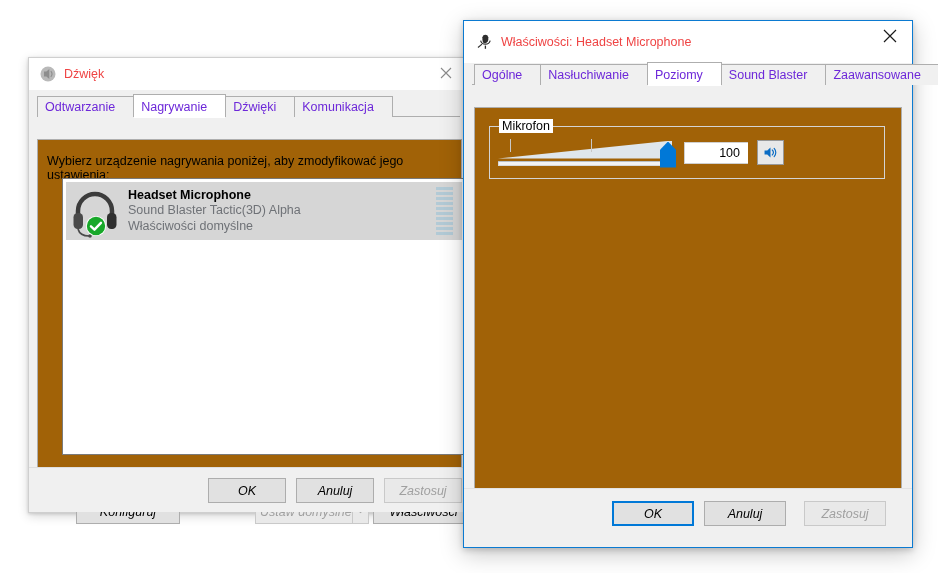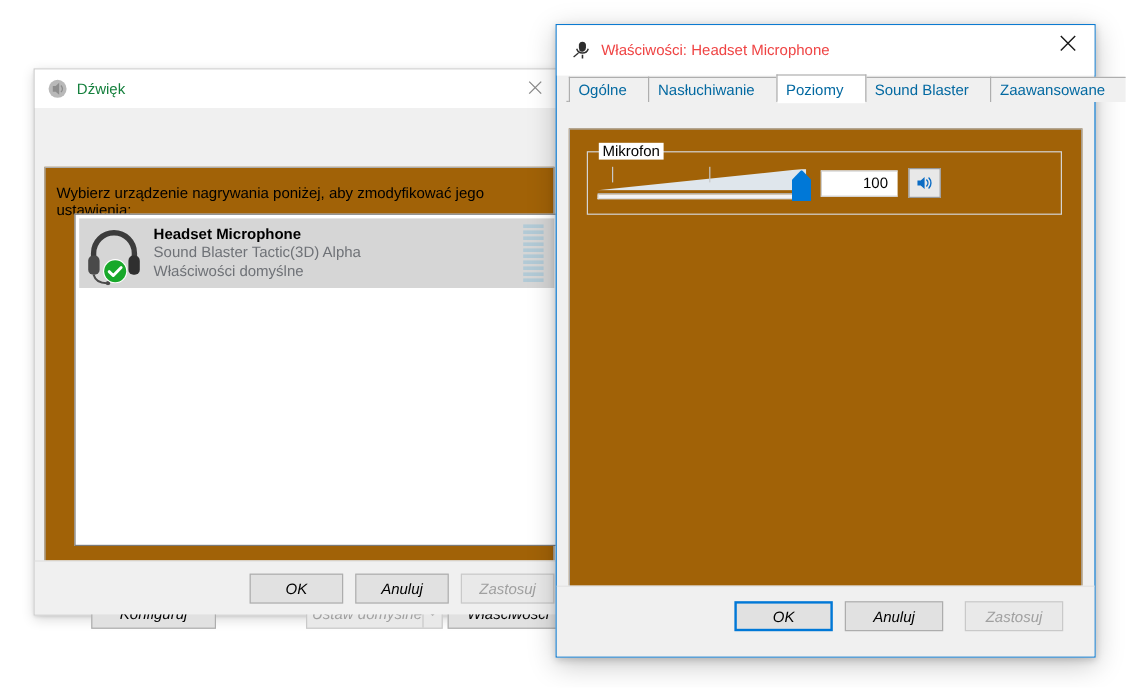--- a/index.html
+++ b/index.html
@@ -44,21 +44,21 @@
   }
   .titlebar .tb-icon {
     width: 18px;
     height: 18px;
     margin-right: 7px;
     flex: 0 0 auto;
     display: block;
   }
   .titlebar .tb-text {
     font-size: 12.5px;
-    color: #15803d;
+    color: #ef4444;
     white-space: nowrap;
   }
   .window.active .titlebar .tb-text { color: #ef4444; }
   .closebtn {
     position: absolute;
     top: 0;
     right: 0;
     width: 45px;
     height: 30px;
     display: flex;
@@ -81,21 +81,21 @@
     position: absolute;
     left: 8px;
     right: 8px;
     bottom: 0;
     height: 1px;
     background: #aeaeae;
   }
   .tab {
     position: relative;
     font-size: 12.5px;
-    color: #0369a1;
+    color: #6d28d9;
     line-height: 1;
     padding: 4px 18px 4px 7px;
     border: 1px solid #aeaeae;
     border-bottom: none;
     background: #f0f0f0;
     margin-right: -1px;
     box-sizing: border-box;
     white-space: nowrap;
     z-index: 1;
   }
@@ -334,20 +334,26 @@
         </svg>
       </span>
       <span class="tb-text">Dźwięk</span>
       <span class="closebtn">
         <svg viewBox="0 0 12 12" width="12" height="12">
           <path d="M1 1 L11 11 M11 1 L1 11" stroke="#8b8b8b" stroke-width="1.1"></path>
         </svg>
       </span>
     </div>
 
+    <div class="tabstrip">
+      <div class="tab">Odtwarzanie</div>
+      <div class="tab active">Nagrywanie</div>
+      <div class="tab">Dźwięki</div>
+      <div class="tab">Komunikacja</div>
+    </div>
 
     <div class="tabpage" id="sound-tabpage">
       <div class="hint">Wybierz urządzenie nagrywania poniżej, aby zmodyfikować jego ustawienia:</div>
 
       <div class="devlist">
         <div class="devrow">
           <span class="dev-icon">
             <svg viewBox="0 0 54 54" width="54" height="54">
               <path d="M10 33 V27 a17 17 0 0 1 34 0 v6" stroke="#3c3c3c" stroke-width="4.5" fill="none" stroke-linecap="round"></path>
               <rect x="5.5" y="29" width="9.5" height="16" rx="4.2" fill="#4a4a4a"></rect>

